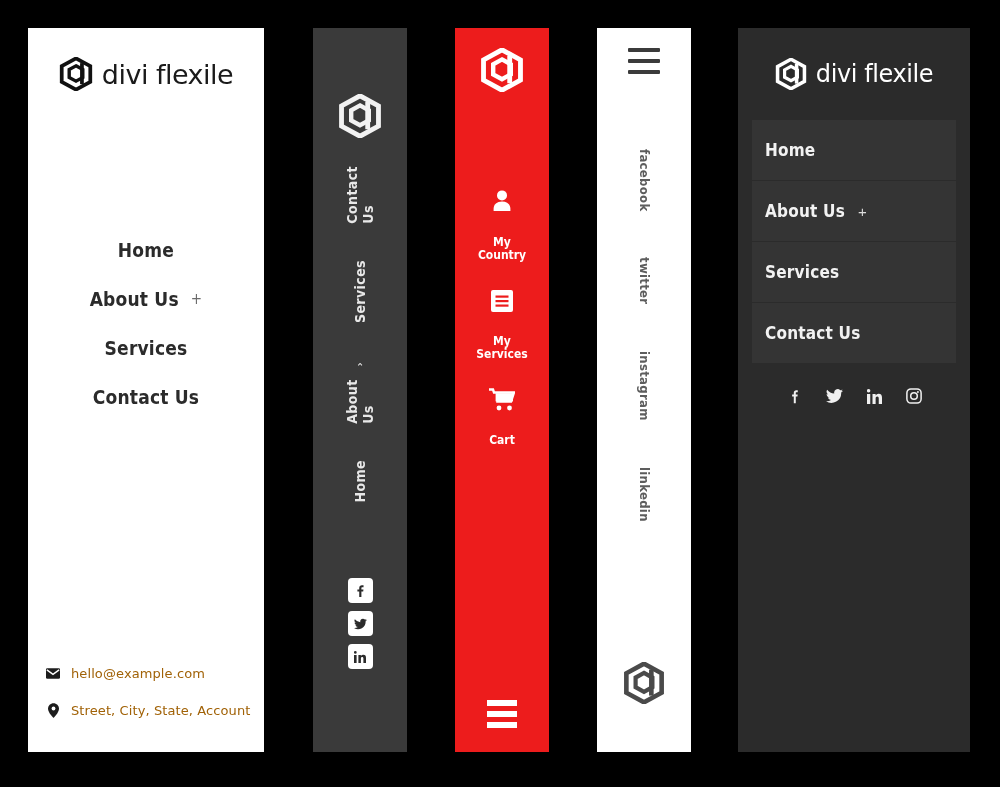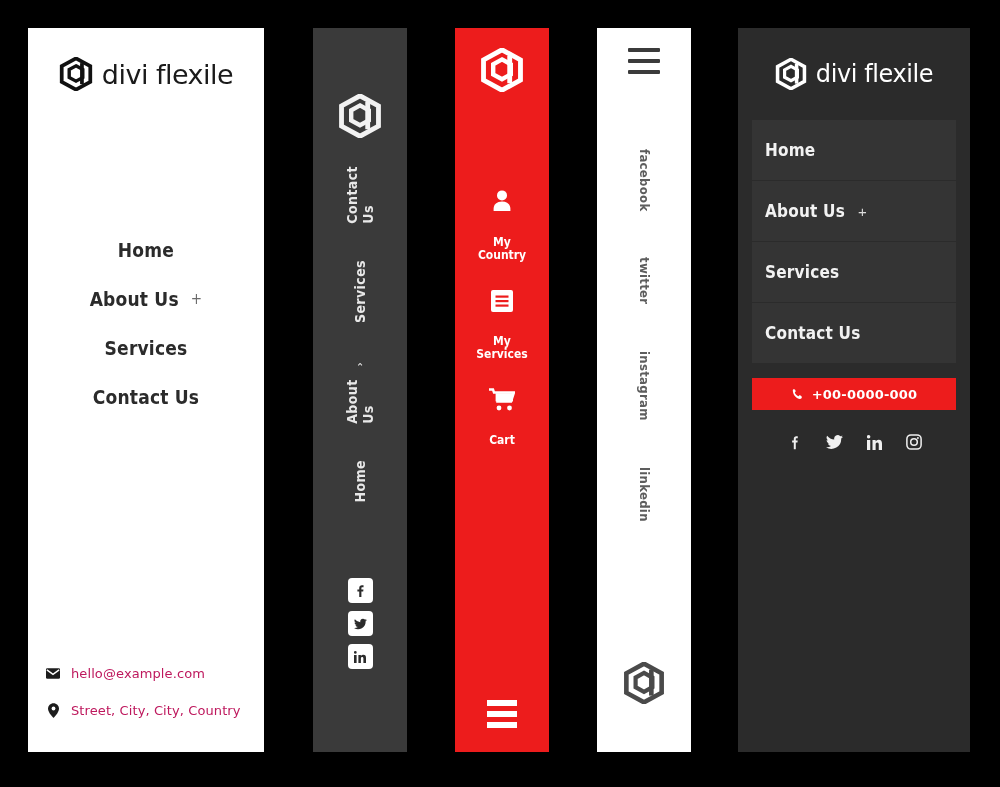--- a/index.html
+++ b/index.html
@@ -31,21 +31,21 @@
   .p1-nav-item {
     font-family:"DejaVu Sans Condensed","Liberation Sans", sans-serif;
     font-size:19px; font-weight:bold; color:#2b2b2b;
     letter-spacing:0.2px; display:flex; align-items:center; gap:12px; cursor:pointer;
   }
   .p1-plus { font-size:15px; font-weight:400; color:#6b6b6b; }
   .p1-contacts { margin-top:auto; padding:0 0 34px 18px; display:flex; flex-direction:column; gap:21px; }
   .p1-contact { display:flex; align-items:center; gap:11px; }
   .p1-contact .ctext {
     font-family:"DejaVu Sans", sans-serif;
-    font-size:13px; color:#be185d; letter-spacing:0.1px;
+    font-size:13px; color:#a16207; letter-spacing:0.1px;
   }
   .ci { width:14px; height:16px; flex:0 0 14px; display:flex; align-items:center; justify-content:center; }
 
   
   #panel-two {
     left:313px; top:28px; width:94px; height:724px;
     background:#3a3a3a;
     display:flex; flex-direction:column; align-items:center;
   }
   .p2-logo { margin-top:66px; }
@@ -173,21 +173,21 @@
         </span>
         <span class="ctext">hello@example.com</span>
       </div>
       <div class="p1-contact">
         <span class="ci">
           <svg width="11" height="15" viewBox="0 0 12 16">
               <path d="M6 0C2.7 0 0 2.7 0 6c0 4.3 6 10 6 10s6-5.7 6-10c0-3.3-2.7-6-6-6z" fill="#1d1d1d"></path>
               <circle cx="6" cy="5.8" r="2.1" fill="#fff"></circle>
             </svg>
         </span>
-        <span class="ctext">Street, City, City, Country</span>
+        <span class="ctext">Street, City, State, Account</span>
       </div>
     </div>
   </div>
 
   <div class="panel" id="panel-two">
     <div class="p2-logo">
       <svg class="logo-mark" width="44" height="44" viewBox="0 0 100 100">
         <path d="M50 4 L92 27 L92 73 L50 96 L8 73 L8 27 Z" fill="none" stroke="#f2f2f2" stroke-width="11"></path>
         <path d="M50 26 L70 37 L70 60 L50 71 L30 60 L30 37 Z" fill="none" stroke="#f2f2f2" stroke-width="10"></path>
         <rect x="62" y="18" width="11" height="62" fill="#f2f2f2"></rect>
@@ -327,26 +327,20 @@
         <span class="p5-plus">+</span>
       </div>
       <div class="p5-nav-item">
         <span class="p5-nav-label">Services</span>
       </div>
       <div class="p5-nav-item">
         <span class="p5-nav-label">Contact Us</span>
       </div>
     </div>
 
-    <div class="p5-phone">
-      <svg width="13" height="13" viewBox="0 0 16 16">
-          <path d="M3 1.4c1.4 0 2 .2 2.4 1.3.3.9.5 1.5.1 2-.4.5-.9.5-.7 1.2.3 1.3 2.6 3.7 4 4.1.7.2.7-.3 1.2-.7.5-.4 1.1-.2 2 .1 1.1.4 1.3 1 1.3 2.4 0 1.1-1.3 1.8-2.4 1.7C7 13.2 2.8 9 2.3 3.9 2.2 2.7 2.2 1.4 3 1.4z" fill="#fff"></path>
-        </svg>
-      <span class="p5-phone-text">+00-0000-000</span>
-    </div>
 
     <div class="p5-social">
       <span class="p5-social-icon">
         <svg width="11" height="16" viewBox="0 0 12 16">
             <path d="M7.4 16V8.6h1.8l.27-2.3H7.4V4.9c0-.65.17-1.1 1.04-1.1h1.1V1.7A14.7 14.7 0 0 0 7.93 1.6C6.33 1.6 5.23 2.7 5.23 4.65V6.3H3.4v2.3h1.83V16z" fill="#f0f0f0"></path>
           </svg>
       </span>
       <span class="p5-social-icon">
         <svg width="17" height="14" viewBox="0 0 16 13">
             <path d="M16 1.6a6.4 6.4 0 0 1-1.9.5A3.3 3.3 0 0 0 15.5.3a6.5 6.5 0 0 1-2.1.8A3.3 3.3 0 0 0 7.8 4.2 9.3 9.3 0 0 1 1.1.6a3.3 3.3 0 0 0 1 4.4 3.2 3.2 0 0 1-1.5-.4 3.3 3.3 0 0 0 2.6 3.2 3.3 3.3 0 0 1-1.5.1 3.3 3.3 0 0 0 3 2.3A6.6 6.6 0 0 1 0 11.5a9.3 9.3 0 0 0 14.3-8.3A6.7 6.7 0 0 0 16 1.6z" fill="#f0f0f0"></path>

